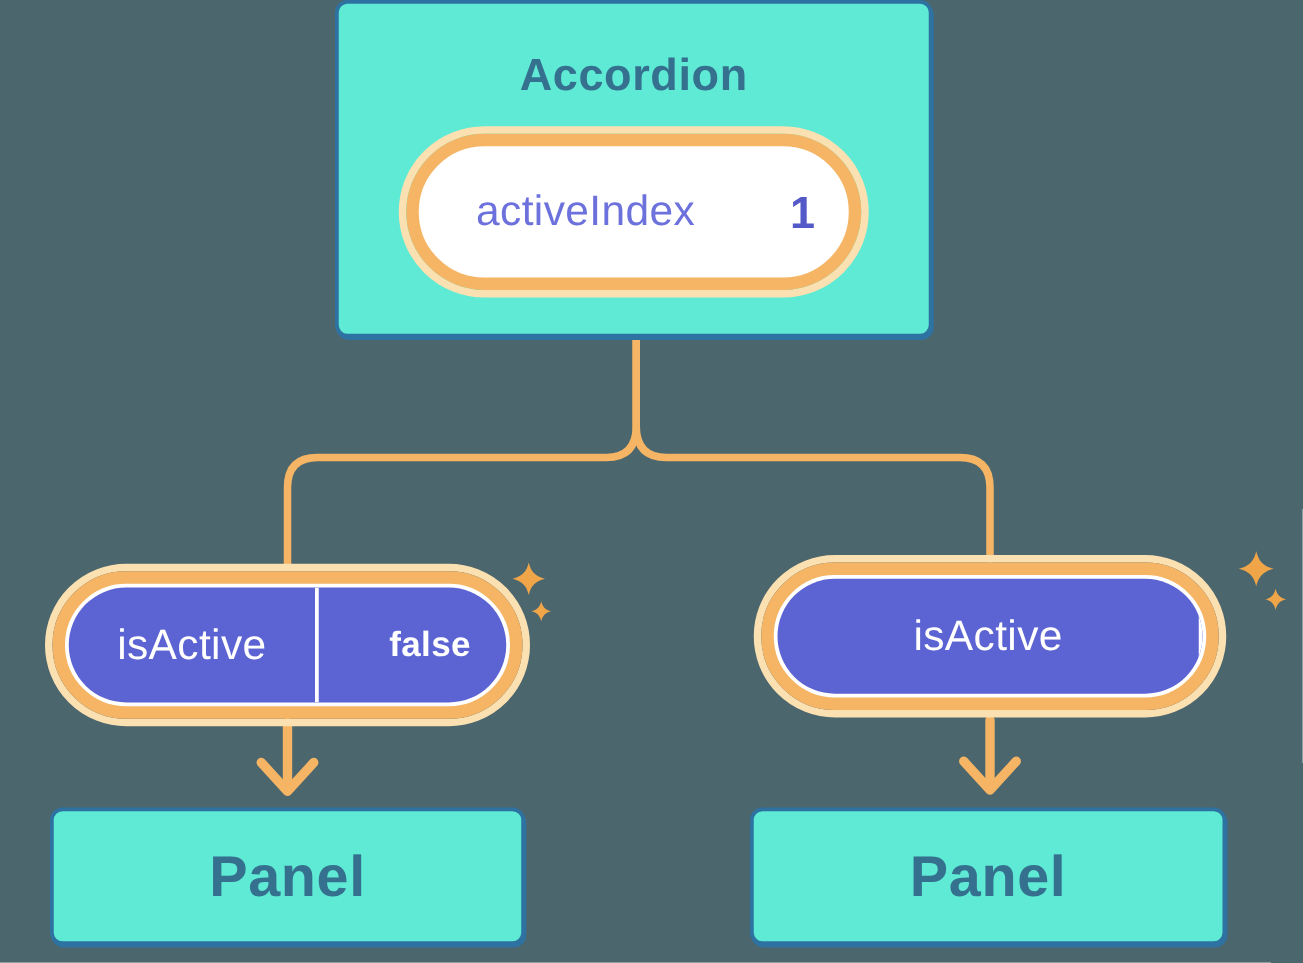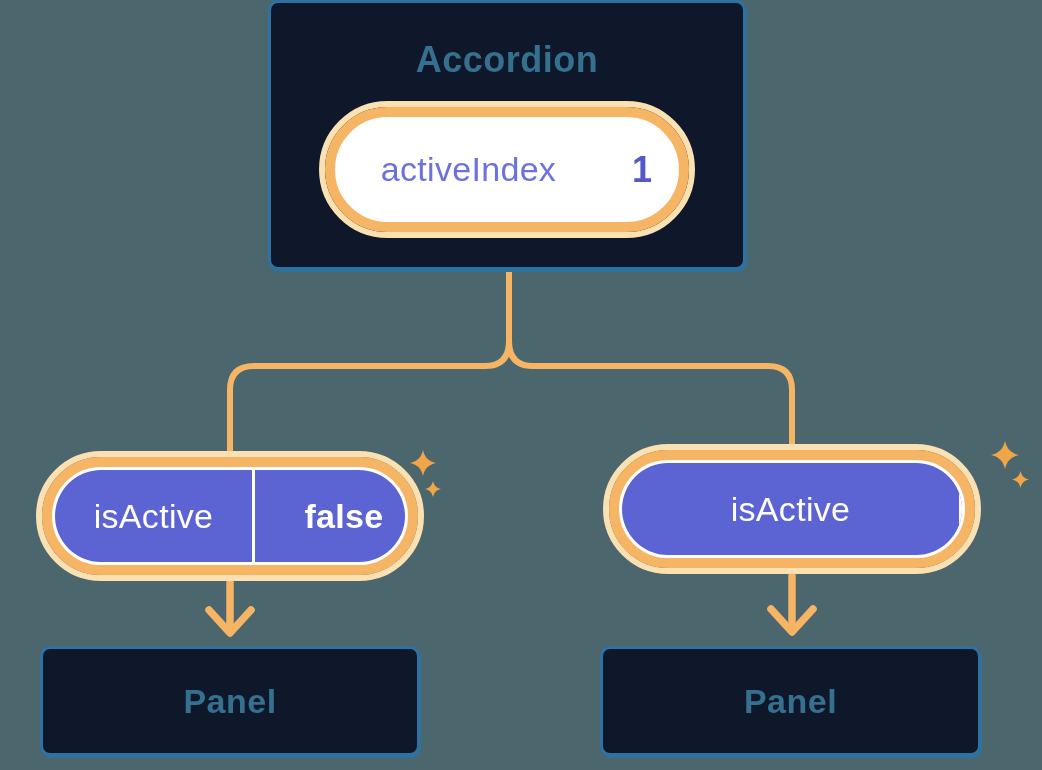--- a/index.html
+++ b/index.html
@@ -19,21 +19,21 @@
   .canvas {
     position:relative; width:1042px; height:770px;
     background:var(--background, #4C666D); overflow:hidden;
   }
   .connector-layer { position:absolute; left:0; top:0; z-index:0; }
   .tree-line { fill:none; stroke:var(--orange,#F6B565); stroke-width:6; stroke-linecap:round; }
   .arrow-line { fill:none; stroke:var(--orange,#F6B565); stroke-width:7.5; stroke-linecap:round; stroke-linejoin:round; }
   .sparkle { fill:var(--sparkle,#F0A648); }
 
   .comp-box {
-    position:absolute; background:#0f172a; z-index:1;
+    position:absolute; background:#5eead4; z-index:1;
     border:3px solid var(--box-border,#2E72A2); border-radius:10px;
     box-shadow:1px 2px 0 0 var(--box-border,#2E72A2);
   }
   .accordion-box { left:268px; top:0; width:478px; height:270px; }
   .box-title {
     position:absolute; left:0; right:0; top:36px; text-align:center;
     font-size:36px; font-weight:600; letter-spacing:0.5px;
     color:var(--box-text,#35708E);
   }
 
@@ -74,29 +74,29 @@
     flex:1; background:var(--purple,#5C63D2); border-radius:999px;
     display:flex; align-items:stretch; overflow:hidden;
   }
   .ppill-label {
     flex:1; display:flex; align-items:center; justify-content:center;
     font-size:34px; color:#ffffff; letter-spacing:0.3px;
   }
   .ppill-divider { width:3px; background:#ffffff; }
   .ppill-value {
     display:flex; align-items:center; justify-content:center;
-    font-size:34px; font-weight:700; color:#ffffff; letter-spacing:0.3px;padding-left:28px;
+    font-size:28px; font-weight:700; color:#ffffff; letter-spacing:0.3px;padding-left:28px;
   }
   .pill-left  .ppill-value { width:150px; }
   .pill-right .ppill-value { width:126px; }
 
   
   .panel-box {
     display:flex; align-items:center; justify-content:center;
-    font-size:34px; font-weight:600; letter-spacing:0.5px;
+    font-size:46px; font-weight:600; letter-spacing:0.5px;
     color:var(--box-text,#35708E);
   }
   .panel-left  { left:40px;  top:646px; width:380px; height:110px; }
   .panel-right { left:600px; top:646px; width:381px; height:110px; }
 </style>
 </head>
 <body>
 
 <div class="canvas">
 

